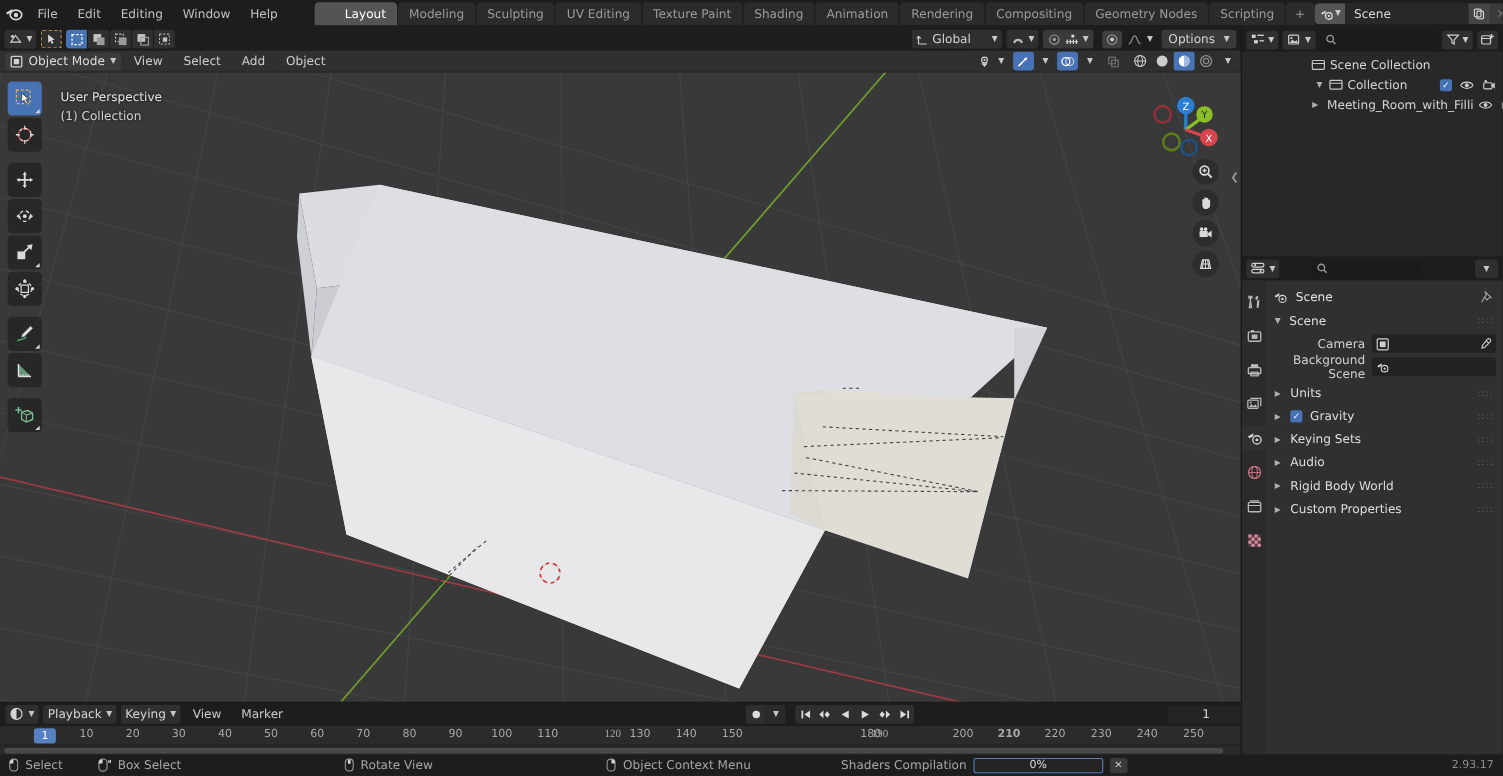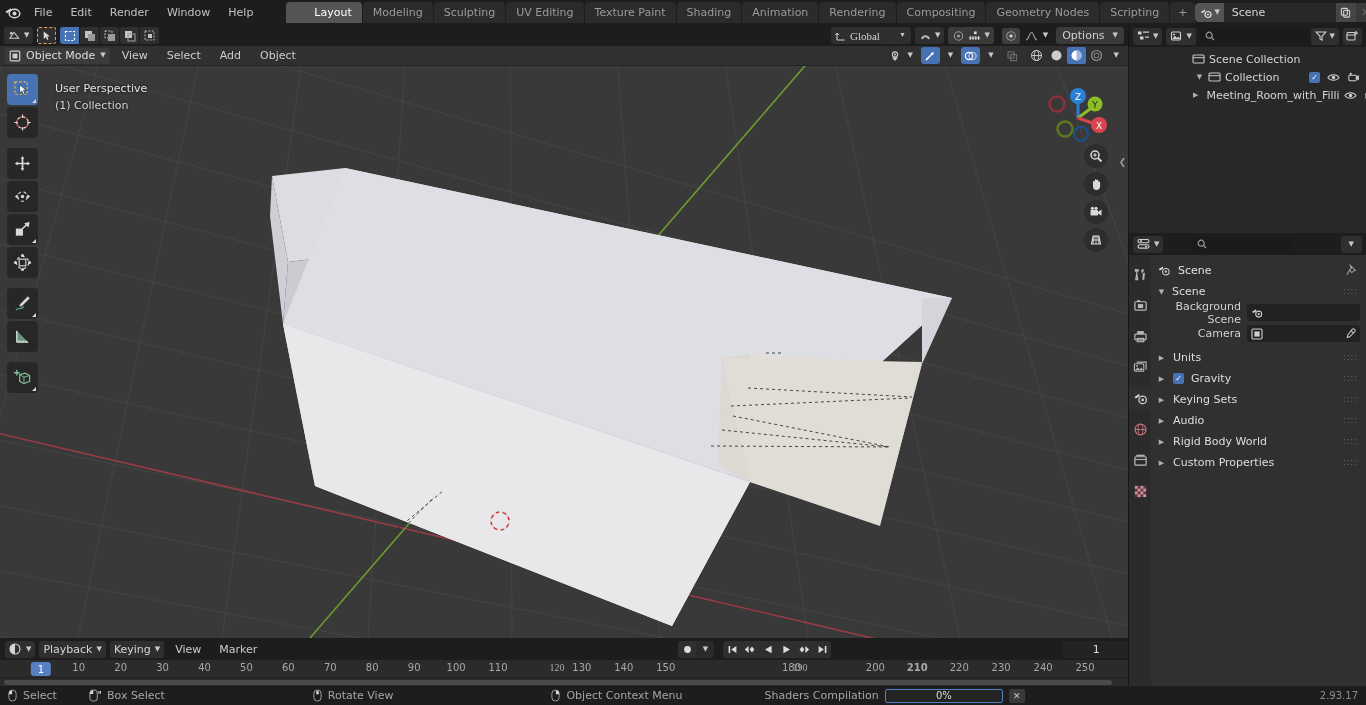--- a/index.html
+++ b/index.html
@@ -288,21 +288,21 @@
   <div class="topbar">
     <div class="blender-logo">
       <svg width="17" height="17" viewBox="0 0 17 17">
         <ellipse cx="10.5" cy="9.5" rx="5.3" ry="4.3" fill="none" stroke="#d6d6d6" stroke-width="1.5"></ellipse>
         <circle cx="10.5" cy="9.6" r="2" fill="#d6d6d6"></circle>
         <path d="M1.5 7.5 L7 4.2 L7 7.0 L2.6 9.2 Z" fill="#d6d6d6"></path>
       </svg>
     </div>
     <div class="menu-item">File</div>
     <div class="menu-item">Edit</div>
-    <div class="menu-item">Render</div>
+    <div class="menu-item">Editing</div>
     <div class="menu-item">Window</div>
     <div class="menu-item">Help</div>
 
     <div class="ws-tabs">
       <div class="ws-tab active">Layout</div>
       <div class="ws-tab">Modeling</div>
       <div class="ws-tab">Sculpting</div>
       <div class="ws-tab">UV Editing</div>
       <div class="ws-tab">Texture Paint</div>
       <div class="ws-tab">Shading</div>
@@ -386,21 +386,21 @@
       <div class="sq last">
         <svg width="12" height="12" viewBox="0 0 12 12">
             <rect x="1" y="1" width="9" height="9" fill="none" stroke="#b0b0b0" stroke-width="1" stroke-dasharray="2 1.4"></rect>
             <rect x="4" y="4" width="4" height="4" fill="#c0c0c0"></rect>
           </svg>
       </div>
     </div>
 
     <div style="flex:1"></div>
 
-    <div class="hbtn" style="min-width:80px;font-family:Liberation Serif, serif;">
+    <div class="hbtn" style="min-width:80px;">
       <svg width="12" height="12" viewBox="0 0 12 12">
         <path d="M2 10 L2 3 M2 10 L9.5 10" stroke="#cfcfcf" stroke-width="1.1" fill="none"></path>
         <path d="M2 3 L4 5 M2 3 L0.4 5" stroke="#cfcfcf" stroke-width="1" fill="none"></path>
       </svg>
       <span>Global</span>
       <span class="chev" style="margin-left:16px;">▼</span>
     </div>
 
     <div class="hbtn">
       <svg width="13" height="12" viewBox="0 0 13 12">
@@ -1043,46 +1043,46 @@
         </span>
       </div>
 
       <div class="pr-panel-head">
         <span class="tri">▼</span>
         <span>Scene</span>
         <span class="grip">::::</span>
       </div>
 
       <div class="pr-field-row">
-        <span class="pr-label">Background Scene</span>
-        <span class="pr-input">
-          <svg width="12" height="12" viewBox="0 0 14 14">
-            <circle cx="9" cy="8.3" r="3.5" fill="none" stroke="#cfcfcf" stroke-width="1.2"></circle>
-            <circle cx="9" cy="8.3" r="1.2" fill="#cfcfcf"></circle>
-            <path d="M1.2 5.5 L6 2.6 L6 5.2 L2.6 7 Z" fill="#cfcfcf"></path>
-          </svg>
-        </span>
-      </div>
-
-      <div class="pr-field-row">
         <span class="pr-label">Camera</span>
         <span class="pr-input">
           <svg width="12" height="12" viewBox="0 0 12 12">
             <rect x="1" y="1" width="10" height="10" rx="1.2" fill="none" stroke="#cfcfcf" stroke-width="1.1"></rect>
             <rect x="3.4" y="3.4" width="5.2" height="5.2" fill="#cfcfcf"></rect>
           </svg>
           <span class="eyedrop">
             <svg width="12" height="12" viewBox="0 0 14 14">
                 <path d="M9.5 1.6 A2 2 0 0 1 12.4 4.5 L6.6 10.3 L3.7 11 L4.4 8.1 Z" fill="none" stroke="#c8c8c8" stroke-width="1.2"></path>
                 <path d="M8.3 3.1 L10.9 5.7" stroke="#c8c8c8" stroke-width="1.2"></path>
               </svg>
           </span>
         </span>
       </div>
 
+      <div class="pr-field-row">
+        <span class="pr-label">Background Scene</span>
+        <span class="pr-input">
+          <svg width="12" height="12" viewBox="0 0 14 14">
+            <circle cx="9" cy="8.3" r="3.5" fill="none" stroke="#cfcfcf" stroke-width="1.2"></circle>
+            <circle cx="9" cy="8.3" r="1.2" fill="#cfcfcf"></circle>
+            <path d="M1.2 5.5 L6 2.6 L6 5.2 L2.6 7 Z" fill="#cfcfcf"></path>
+          </svg>
+        </span>
+      </div>
+
 
       <div style="height:4px"></div>
 
       <div class="closed-panel">
         <span class="tri">▶</span>
         <span>Units</span>
         <span class="grip">::::</span>
       </div>
       <div class="closed-panel">
         <span class="tri">▶</span>

